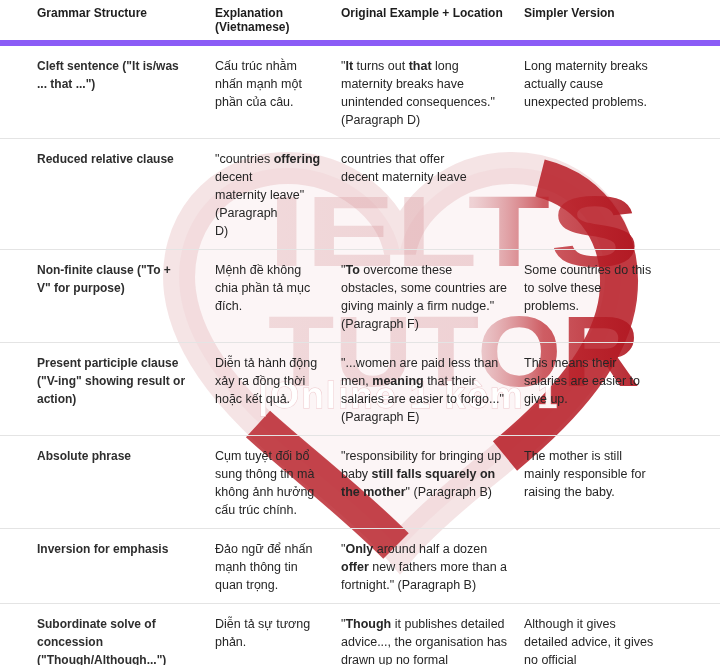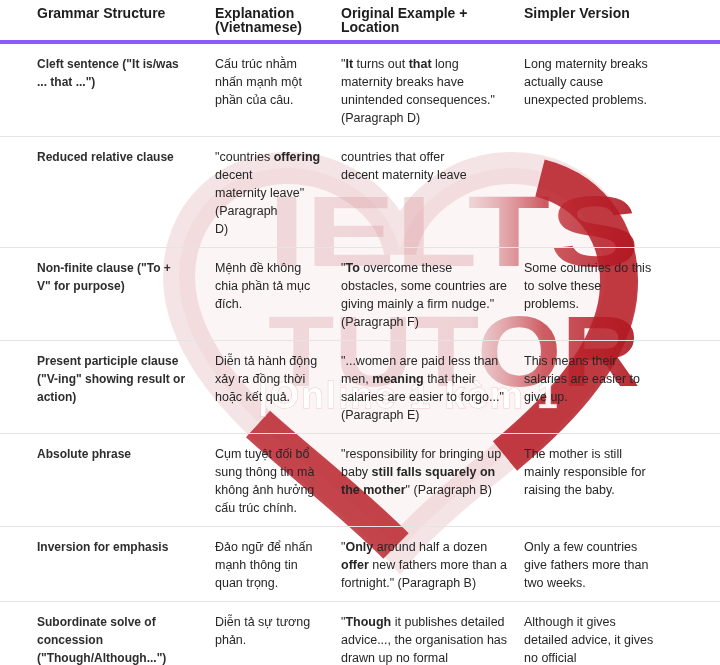--- a/index.html
+++ b/index.html
@@ -17,22 +17,22 @@
   
   .tbl{position:relative;z-index:1;}
   .hdr,.row{
     display:grid;
     grid-template-columns:178px 126px 183px 1fr;
     padding-left:37px;padding-right:24px;
     box-sizing:border-box;
   }
   .hdr{
     padding-top:6px;padding-bottom:6px;
-    border-bottom:4px solid #8b5cf6;
-    font-weight:bold;font-size:14px;line-height:14px;color:#1d1d1d;
+    border-bottom:6px solid #8b5cf6;
+    font-weight:bold;font-size:12px;line-height:14px;color:#1d1d1d;
   }
   .row{
     border-bottom:1px solid #e4e4e4;
     padding-top:11px;padding-bottom:9px;
     font-size:12.5px;line-height:18px;
   }
   .row:last-child{border-bottom:none;}
   .cell,.hcell{white-space:pre-line;}
   .hcell{padding-right:8px;}
   .c1{font-weight:bold;color:#2e2e2e;font-size:12px;padding-right:6px;}
@@ -142,23 +142,20 @@
 raising the baby.</div>
       </div>
       <div class="row">
         <div class="cell c1">Inversion for emphasis</div>
         <div class="cell c2">Đảo ngữ để nhấn
 mạnh thông tin
 quan trọng.</div>
         <div class="cell c3"><span>"</span><span class="b">Only</span><span> around half a dozen
 </span><span class="b">offer</span><span> new fathers more than a
 fortnight." (Paragraph B)</span></div>
-        <div class="cell c4">Only a few countries
-give fathers more than
-two weeks.</div>
       </div>
       <div class="row">
         <div class="cell c1">Subordinate solve of
 concession
 ("Though/Although...")</div>
         <div class="cell c2">Diễn tả sự tương
 phản.</div>
         <div class="cell c3"><span>"</span><span class="b">Though</span><span> it publishes detailed
 advice..., the organisation has
 drawn up no formal

